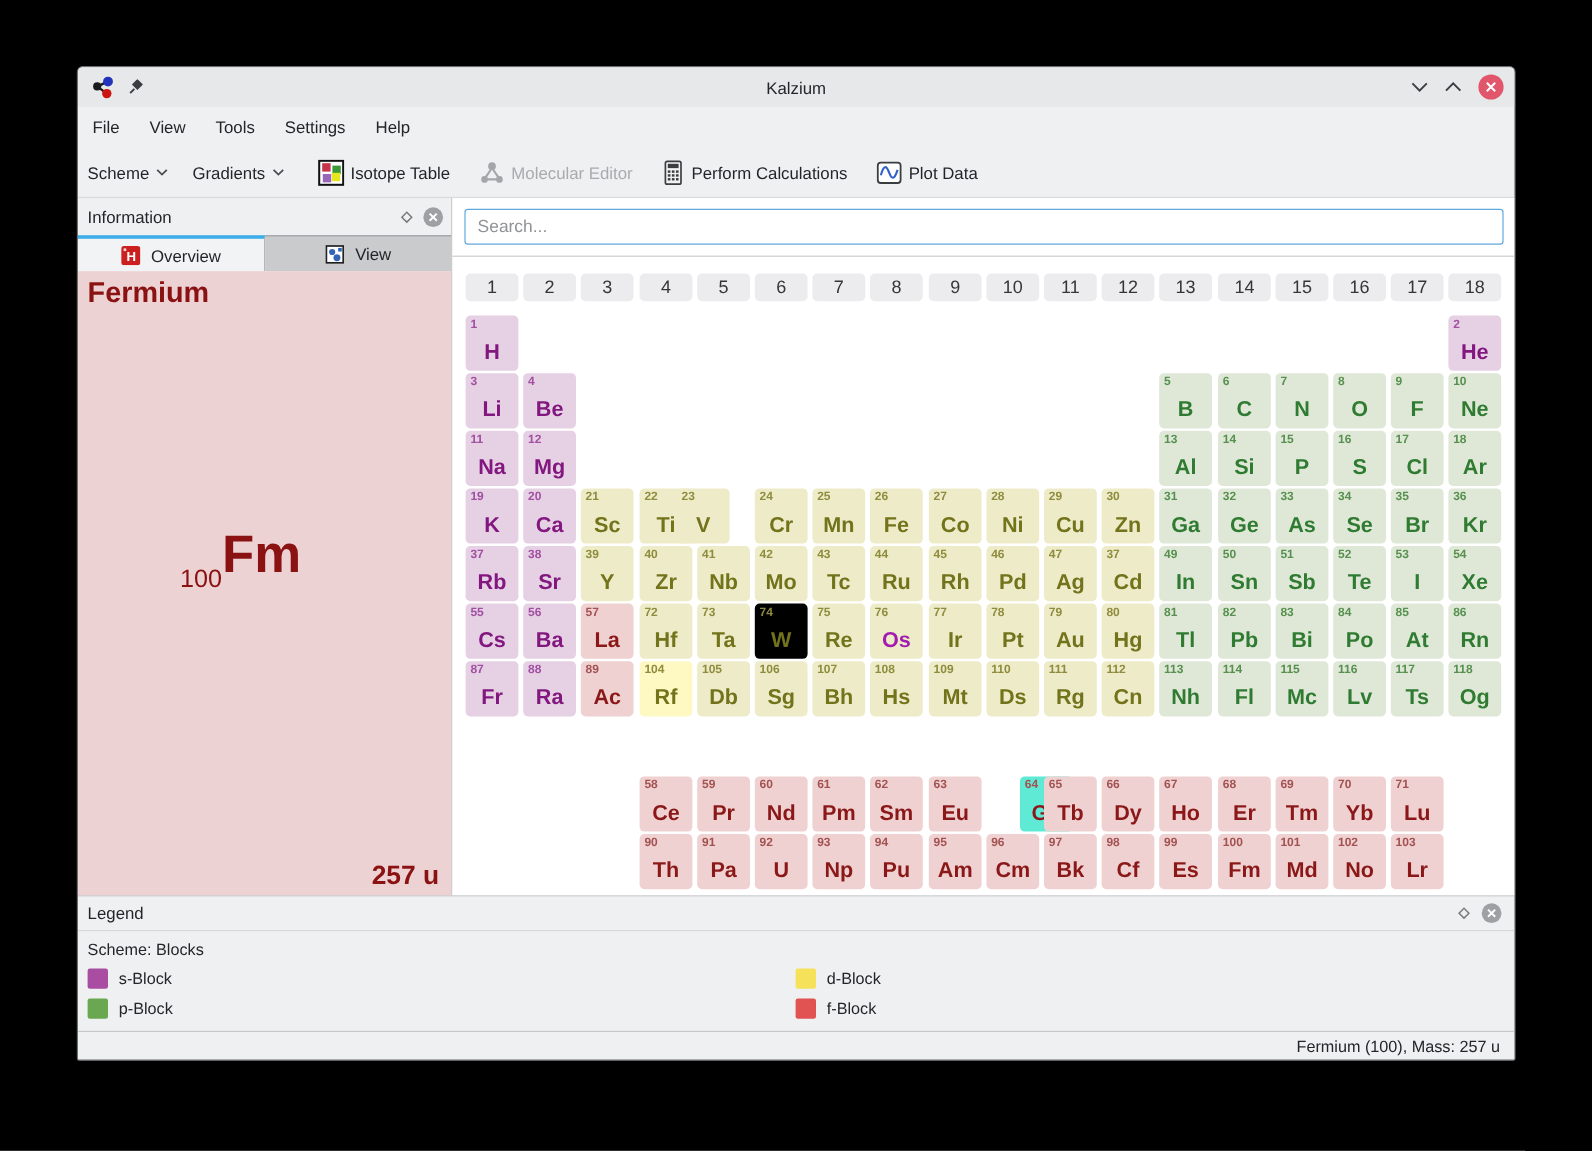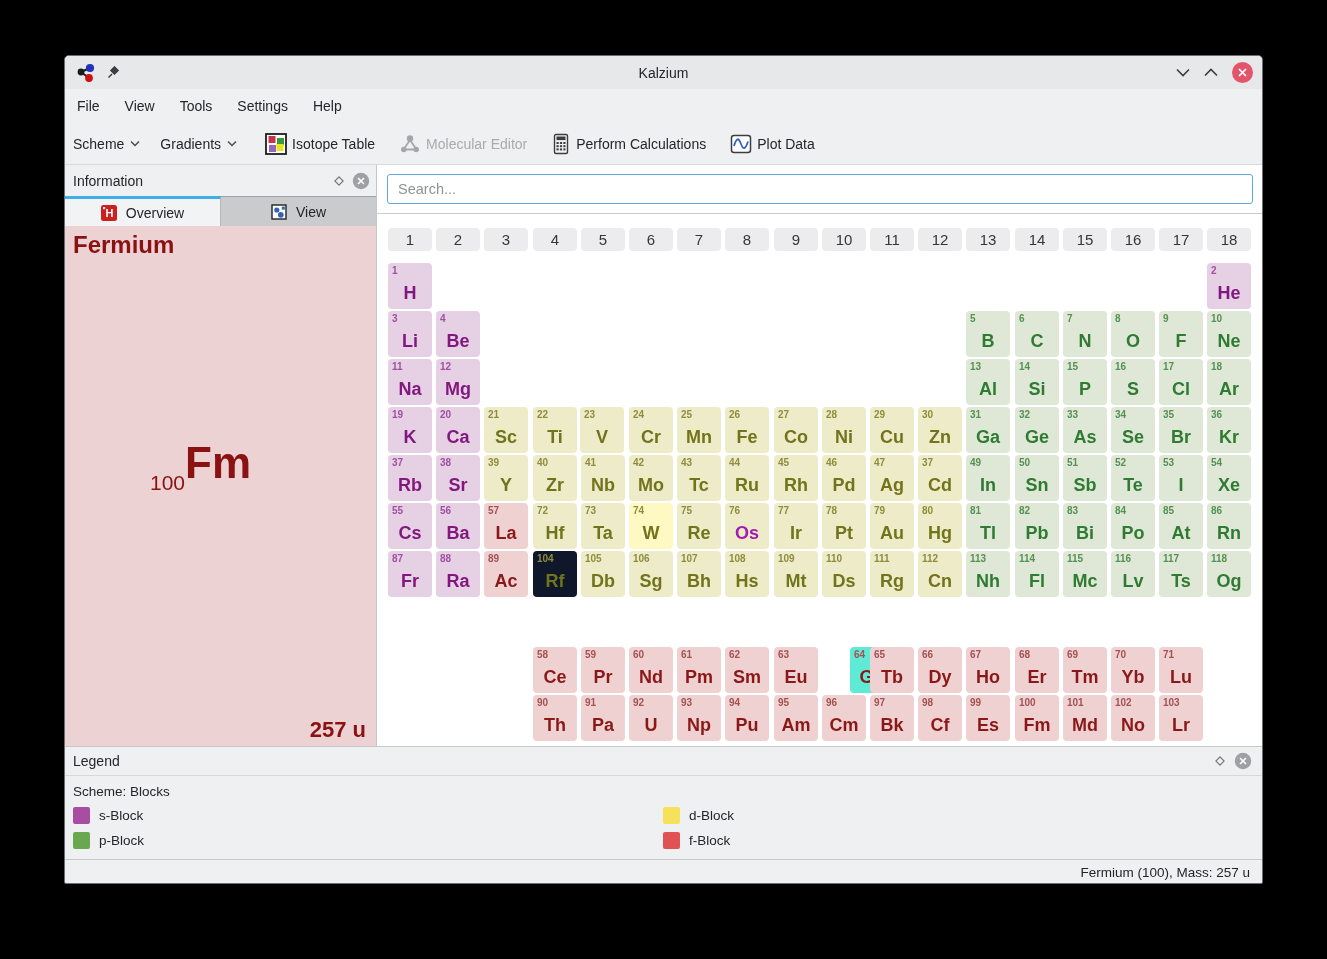--- a/index.html
+++ b/index.html
@@ -321,21 +321,21 @@
             <span class="el-sym" style="color: rgb(130, 24, 127);">Ca</span>
           </div>
           <div class="el" style="left: 96px; top: 179px; background: rgb(238, 236, 200);">
             <span class="el-num" style="color: rgb(143, 140, 62);">21</span>
             <span class="el-sym" style="color: rgb(115, 115, 28);">Sc</span>
           </div>
           <div class="el" style="left: 145px; top: 179px; background: rgb(238, 236, 200);">
             <span class="el-num" style="color: rgb(143, 140, 62);">22</span>
             <span class="el-sym" style="color: rgb(115, 115, 28);">Ti</span>
           </div>
-          <div class="el" style="left: 192px; top: 179px; background: rgb(238, 236, 200);">
+          <div class="el" style="left: 176px; top: 179px; background: rgb(238, 236, 200);">
             <span class="el-num" style="color: rgb(143, 140, 62);">23</span>
             <span class="el-sym" style="color: rgb(115, 115, 28);">V</span>
           </div>
           <div class="el" style="left: 241px; top: 179px; background: rgb(238, 236, 200);">
             <span class="el-num" style="color: rgb(143, 140, 62);">24</span>
             <span class="el-sym" style="color: rgb(115, 115, 28);">Cr</span>
           </div>
           <div class="el" style="left: 289px; top: 179px; background: rgb(238, 236, 200);">
             <span class="el-num" style="color: rgb(143, 140, 62);">25</span>
             <span class="el-sym" style="color: rgb(115, 115, 28);">Mn</span>
@@ -469,21 +469,21 @@
             <span class="el-sym" style="color: rgb(139, 24, 24);">La</span>
           </div>
           <div class="el" style="left: 145px; top: 275px; background: rgb(238, 236, 200);">
             <span class="el-num" style="color: rgb(143, 140, 62);">72</span>
             <span class="el-sym" style="color: rgb(115, 115, 28);">Hf</span>
           </div>
           <div class="el" style="left: 193px; top: 275px; background: rgb(238, 236, 200);">
             <span class="el-num" style="color: rgb(143, 140, 62);">73</span>
             <span class="el-sym" style="color: rgb(115, 115, 28);">Ta</span>
           </div>
-          <div class="el" style="left: 241px; top: 275px; background: #fef9c3;">
+          <div class="el" style="left: 241px; top: 275px; background: #000000;">
             <span class="el-num" style="color: rgb(143, 140, 62);">74</span>
             <span class="el-sym" style="color: rgb(115, 115, 28);">W</span>
           </div>
           <div class="el" style="left: 289px; top: 275px; background: rgb(238, 236, 200);">
             <span class="el-num" style="color: rgb(143, 140, 62);">75</span>
             <span class="el-sym" style="color: rgb(115, 115, 28);">Re</span>
           </div>
           <div class="el" style="left: 337px; top: 275px; background: rgb(238, 236, 200);">
             <span class="el-num" style="color: rgb(143, 140, 62);">76</span>
             <span class="el-sym" style="color: #a21caf;">Os</span>
@@ -533,21 +533,21 @@
             <span class="el-sym" style="color: rgb(130, 24, 127);">Fr</span>
           </div>
           <div class="el" style="left: 48px; top: 323px; background: rgb(230, 208, 228);">
             <span class="el-num" style="color: rgb(161, 79, 161);">88</span>
             <span class="el-sym" style="color: rgb(130, 24, 127);">Ra</span>
           </div>
           <div class="el" style="left: 96px; top: 323px; background: rgb(240, 209, 209);">
             <span class="el-num" style="color: rgb(163, 82, 82);">89</span>
             <span class="el-sym" style="color: rgb(139, 24, 24);">Ac</span>
           </div>
-          <div class="el" style="left: 145px; top: 323px; background: #0f172a;">
+          <div class="el" style="left: 145px; top: 323px; background: #fef9c3;">
             <span class="el-num" style="color: rgb(143, 140, 62);">104</span>
             <span class="el-sym" style="color: rgb(115, 115, 28);">Rf</span>
           </div>
           <div class="el" style="left: 193px; top: 323px; background: rgb(238, 236, 200);">
             <span class="el-num" style="color: rgb(143, 140, 62);">105</span>
             <span class="el-sym" style="color: rgb(115, 115, 28);">Db</span>
           </div>
           <div class="el" style="left: 241px; top: 323px; background: rgb(238, 236, 200);">
             <span class="el-num" style="color: rgb(143, 140, 62);">106</span>
             <span class="el-sym" style="color: rgb(115, 115, 28);">Sg</span>

